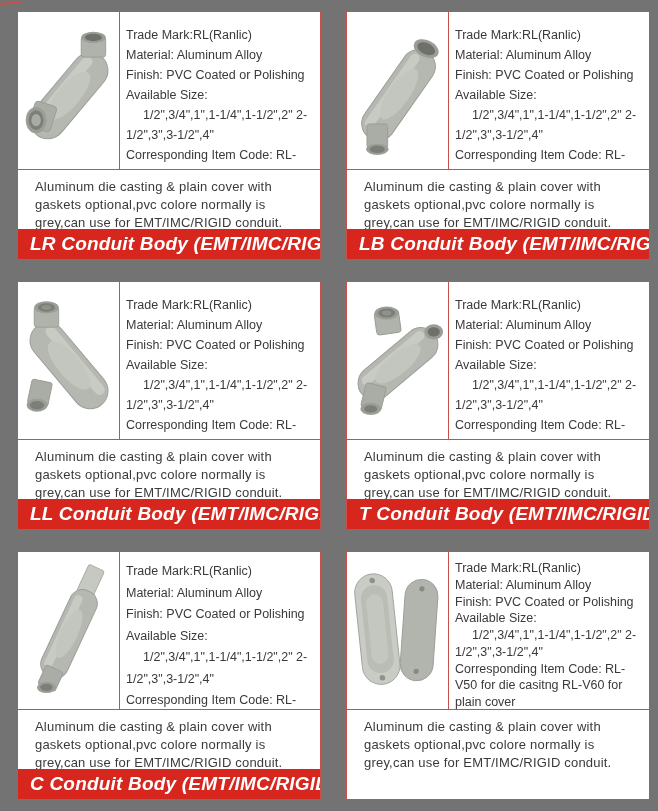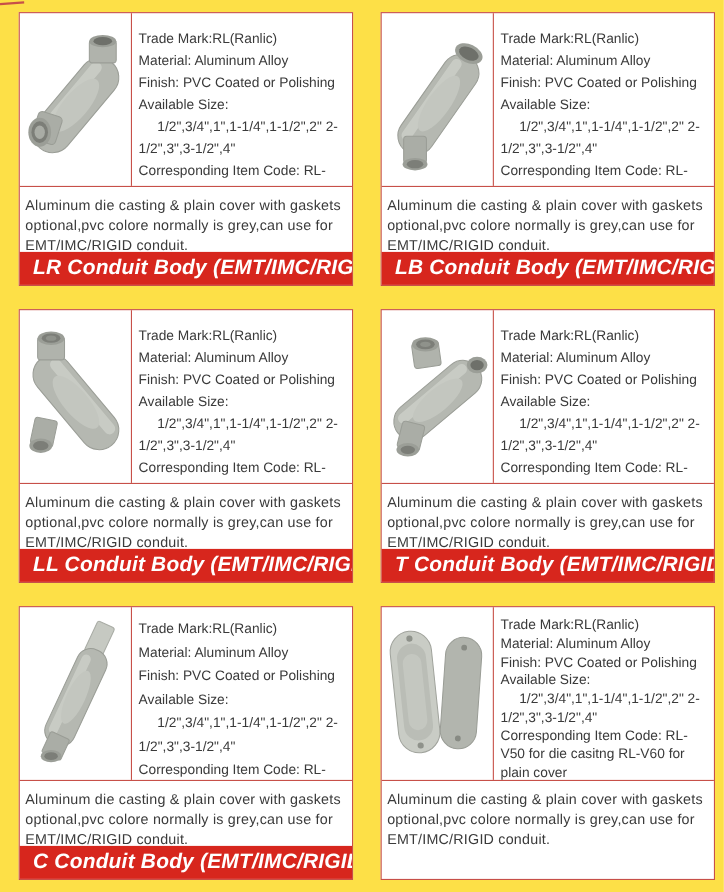--- a/index.html
+++ b/index.html
@@ -2,21 +2,21 @@
 <html><head>
 <meta charset="utf-8">
 <style>
   * { margin:0; padding:0; box-sizing:border-box; }
   html,body { background:#ffffff; }
   body {
     width:658px; height:811px; overflow:hidden; position:relative;
     font-family:"Liberation Sans", sans-serif;
     -webkit-font-smoothing:antialiased;
   }
-  .page { position:absolute; inset:0; background:#fde047; }
+  .page { position:absolute; inset:0; background:#737373; }
   .crop-artifact {
     position:absolute; left:0; top:2px; width:22px; height:2px;
     background:#c75049; transform:rotate(-4deg);
   }
   .grid {
     position:absolute; left:17px; top:11px;
     display:grid; grid-template-columns:304px 304px;
     column-gap:25px; row-gap:21px;
   }
   .card {
@@ -37,20 +37,21 @@
   .specs .line { white-space:nowrap; }
   .specs .wrapline { white-space:normal; }
   .specs .indent { padding-left:17px; }
   .specs.tall { line-height:1.72; padding-top:9px; }
   .specs.tight { line-height:1.34; padding-top:8px; }
   .specs.tight .line { white-space:normal; }
   .desc {
     flex:1; padding:8px 6px 0 5px;
     font-size:13px; line-height:1.4; color:#3a3a3a; letter-spacing:0.2px;
     overflow:hidden;
+    margin-left:12px;
   }
   .banner {
     height:30px; flex:0 0 30px; background:#d7261d; color:#ffffff;
     font-weight:bold; font-style:italic; font-size:19px;
     display:flex; align-items:center; padding-left:12px;
     letter-spacing:0.2px; white-space:nowrap; overflow:hidden;
   }
 </style>
 </head>
 <body>

